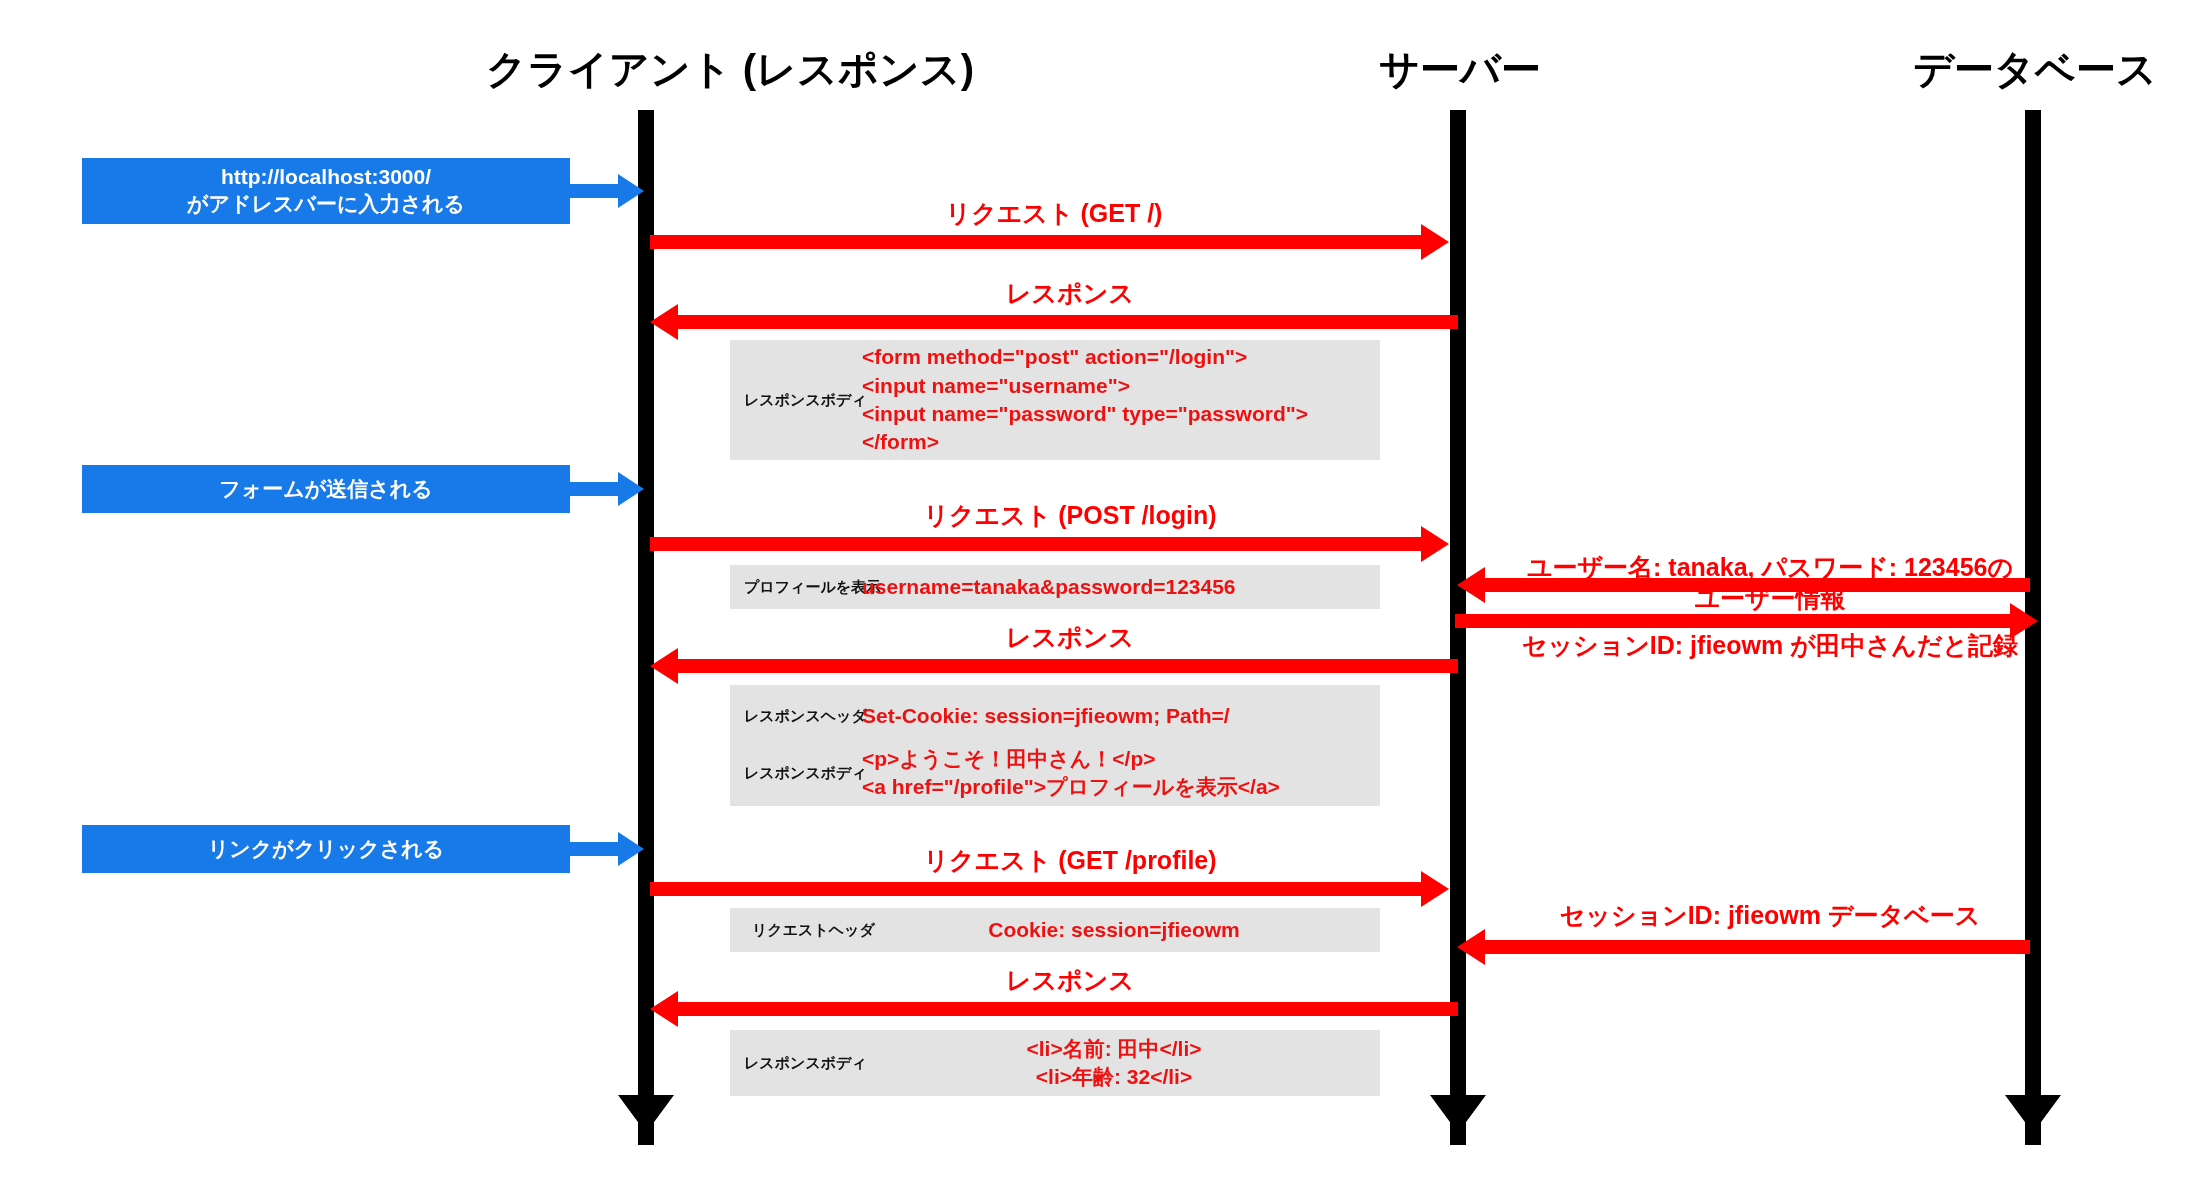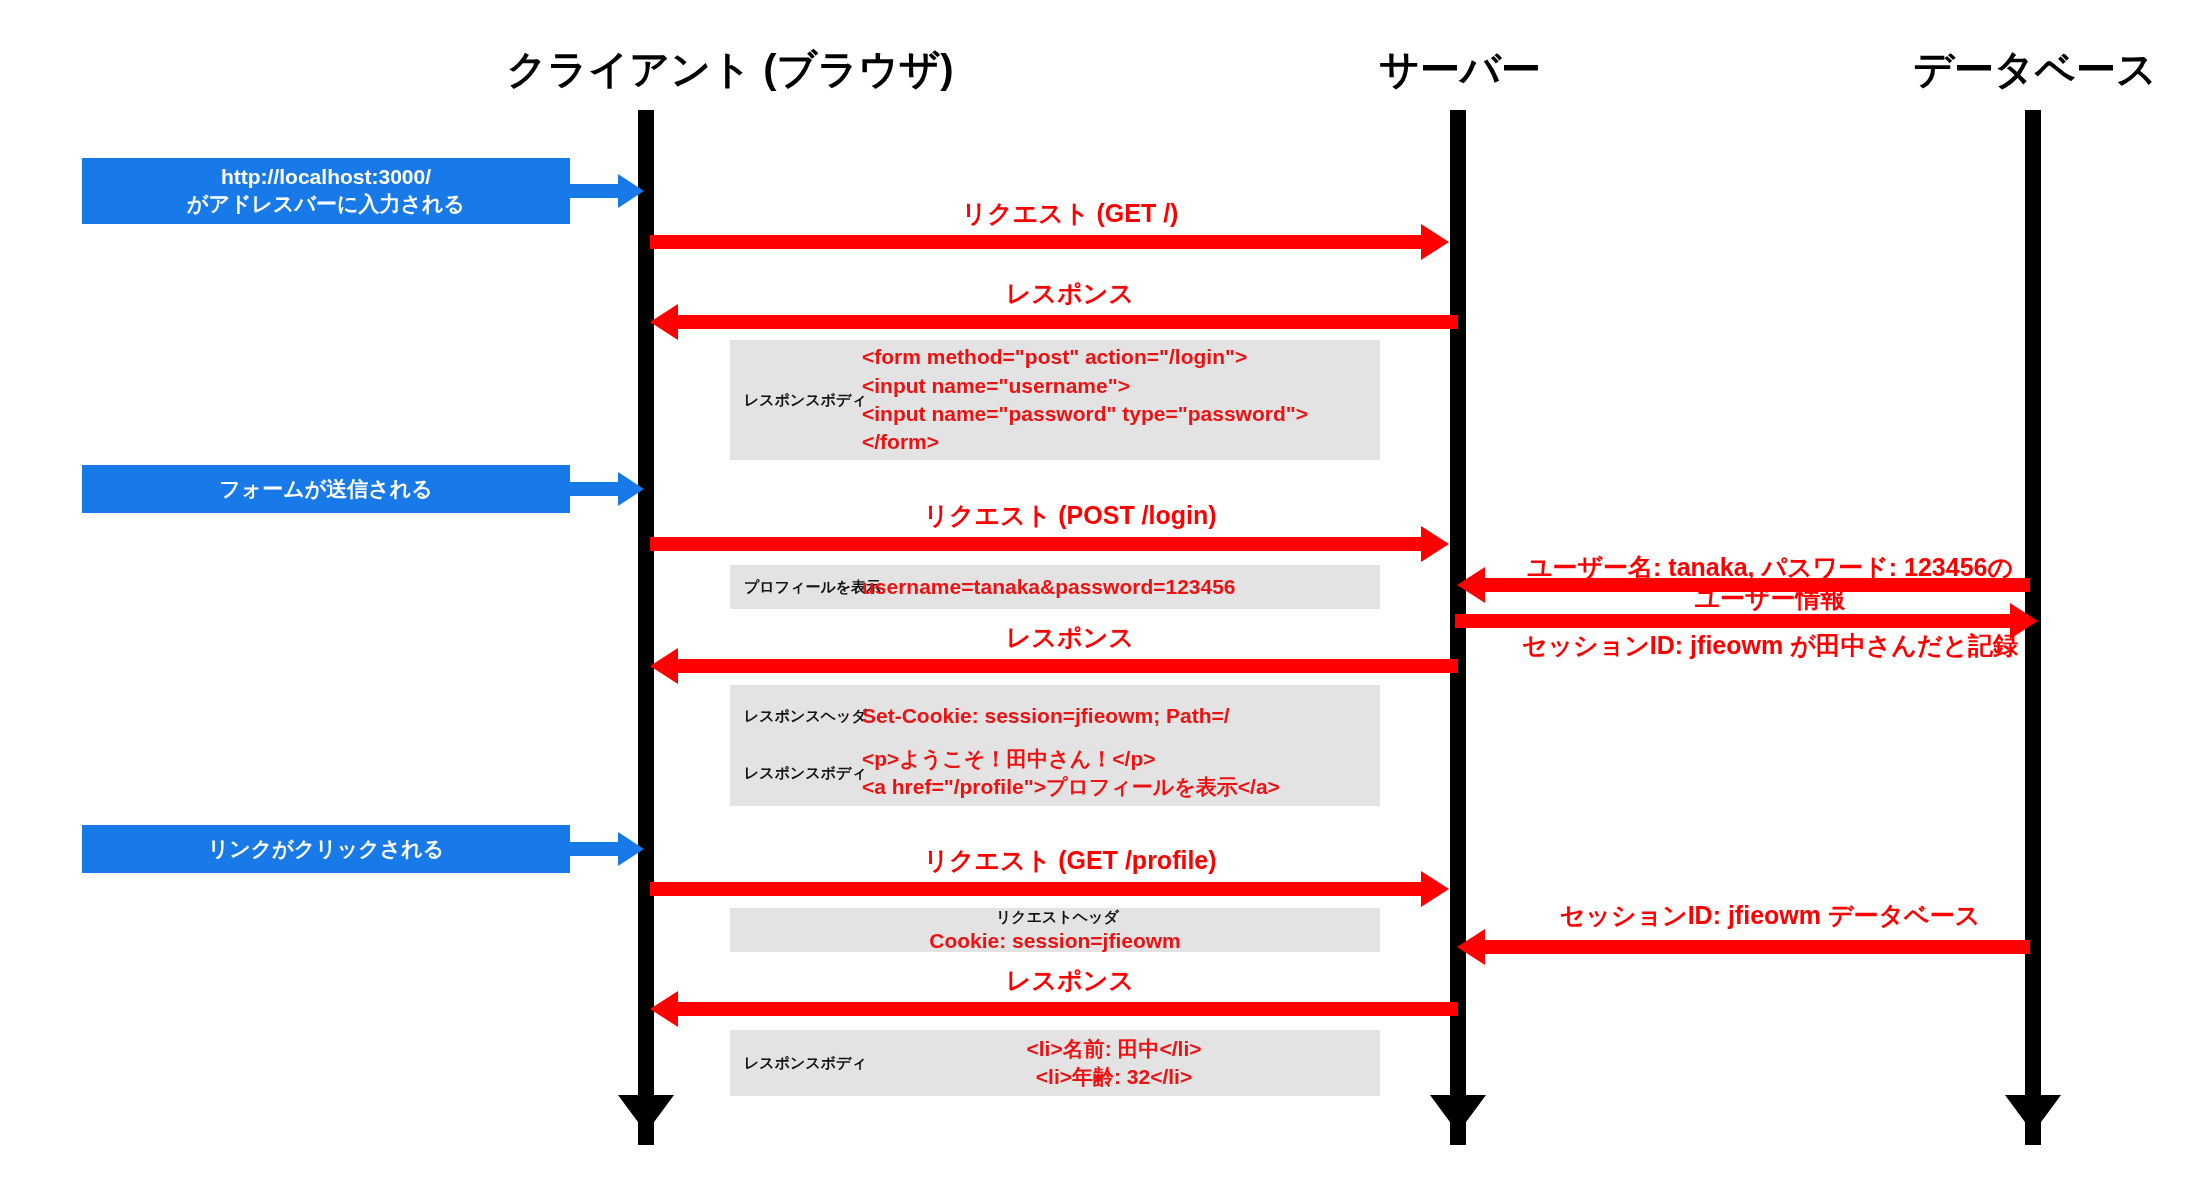--- a/index.html
+++ b/index.html
@@ -73,39 +73,39 @@
     white-space:pre-line;flex:1 1 auto;
   }
   .val-left{text-align:left;}
   .val-center{text-align:center;}
 </style>
 </head>
 <body>
 
 <div id="stage">
 
-  <div class="lifeline-head" style="left:430px;top:42px;width:600px;">クライアント (ブラウザ)</div>
+  <div class="lifeline-head" style="left:430px;top:42px;width:600px;">クライアント (レスポンス)</div>
   <div class="lifeline-head" style="left:1260px;top:42px;width:400px;">サーバー</div>
   <div class="lifeline-head" style="left:1815px;top:42px;width:440px;">データベース</div>
 
   <div class="lifeline" style="left:638px;top:110px;height:1035px;"></div>
   <div class="lifeline-tip" style="left:618px;top:1095px;"></div>
 
   <div class="lifeline" style="left:1450px;top:110px;height:1035px;"></div>
   <div class="lifeline-tip" style="left:1430px;top:1095px;"></div>
 
   <div class="lifeline" style="left:2025px;top:110px;height:1035px;"></div>
   <div class="lifeline-tip" style="left:2005px;top:1095px;"></div>
 
   <div class="blue-box" style="left:82px;top:158px;width:488px;height:66px;">http://localhost:3000/
 がアドレスバーに入力される</div>
   <div class="blue-shaft" style="left:566px;top:184px;width:58px;"></div>
   <div class="blue-head" style="left:618px;top:174px;"></div>
 
-  <div class="red-label" style="left:700px;top:198px;width:740px;">リクエスト (GET /)</div>
+  <div class="red-label" style="left:684px;top:198px;width:740px;">リクエスト (GET /)</div>
   <div class="red-shaft" style="left:650px;top:235px;width:775px;"></div>
   <div class="red-head-r" style="left:1421px;top:224px;"></div>
 
   <div class="red-label" style="left:700px;top:278px;width:740px;">レスポンス</div>
   <div class="red-shaft" style="left:678px;top:315px;width:780px;"></div>
   <div class="red-head-l" style="left:650px;top:304px;"></div>
 
   <div class="detail-box" style="left:730px;top:340px;width:650px;height:120px;padding:0 14px;">
     <span class="detail-key" style="width:118px;">レスポンスボディ</span>
     <span class="detail-val val-left">&lt;form method="post" action="/login"&gt;
@@ -156,21 +156,21 @@
   <div class="blue-head" style="left:618px;top:832px;"></div>
 
   <div class="red-label" style="left:700px;top:845px;width:740px;">リクエスト (GET /profile)</div>
   <div class="red-shaft" style="left:650px;top:882px;width:775px;"></div>
   <div class="red-head-r" style="left:1421px;top:871px;"></div>
 
   <div class="red-label" style="left:1480px;top:900px;width:580px;">セッションID: jfieowm データベース</div>
   <div class="red-shaft" style="left:1485px;top:940px;width:545px;"></div>
   <div class="red-head-l" style="left:1457px;top:929px;"></div>
 
-  <div class="detail-box" style="left:730px;top:908px;width:650px;height:44px;padding:0 14px;flex-direction:column;">
+  <div class="detail-box" style="left:730px;top:908px;width:650px;height:44px;padding:0 22px;">
     <span class="detail-key" style="width:118px;">リクエストヘッダ</span>
     <span class="detail-val val-center">Cookie: session=jfieowm</span>
   </div>
 
   <div class="red-label" style="left:700px;top:965px;width:740px;">レスポンス</div>
   <div class="red-shaft" style="left:678px;top:1002px;width:780px;"></div>
   <div class="red-head-l" style="left:650px;top:991px;"></div>
 
   <div class="detail-box" style="left:730px;top:1030px;width:650px;height:66px;padding:0 14px;">
     <span class="detail-key" style="width:118px;">レスポンスボディ</span>

